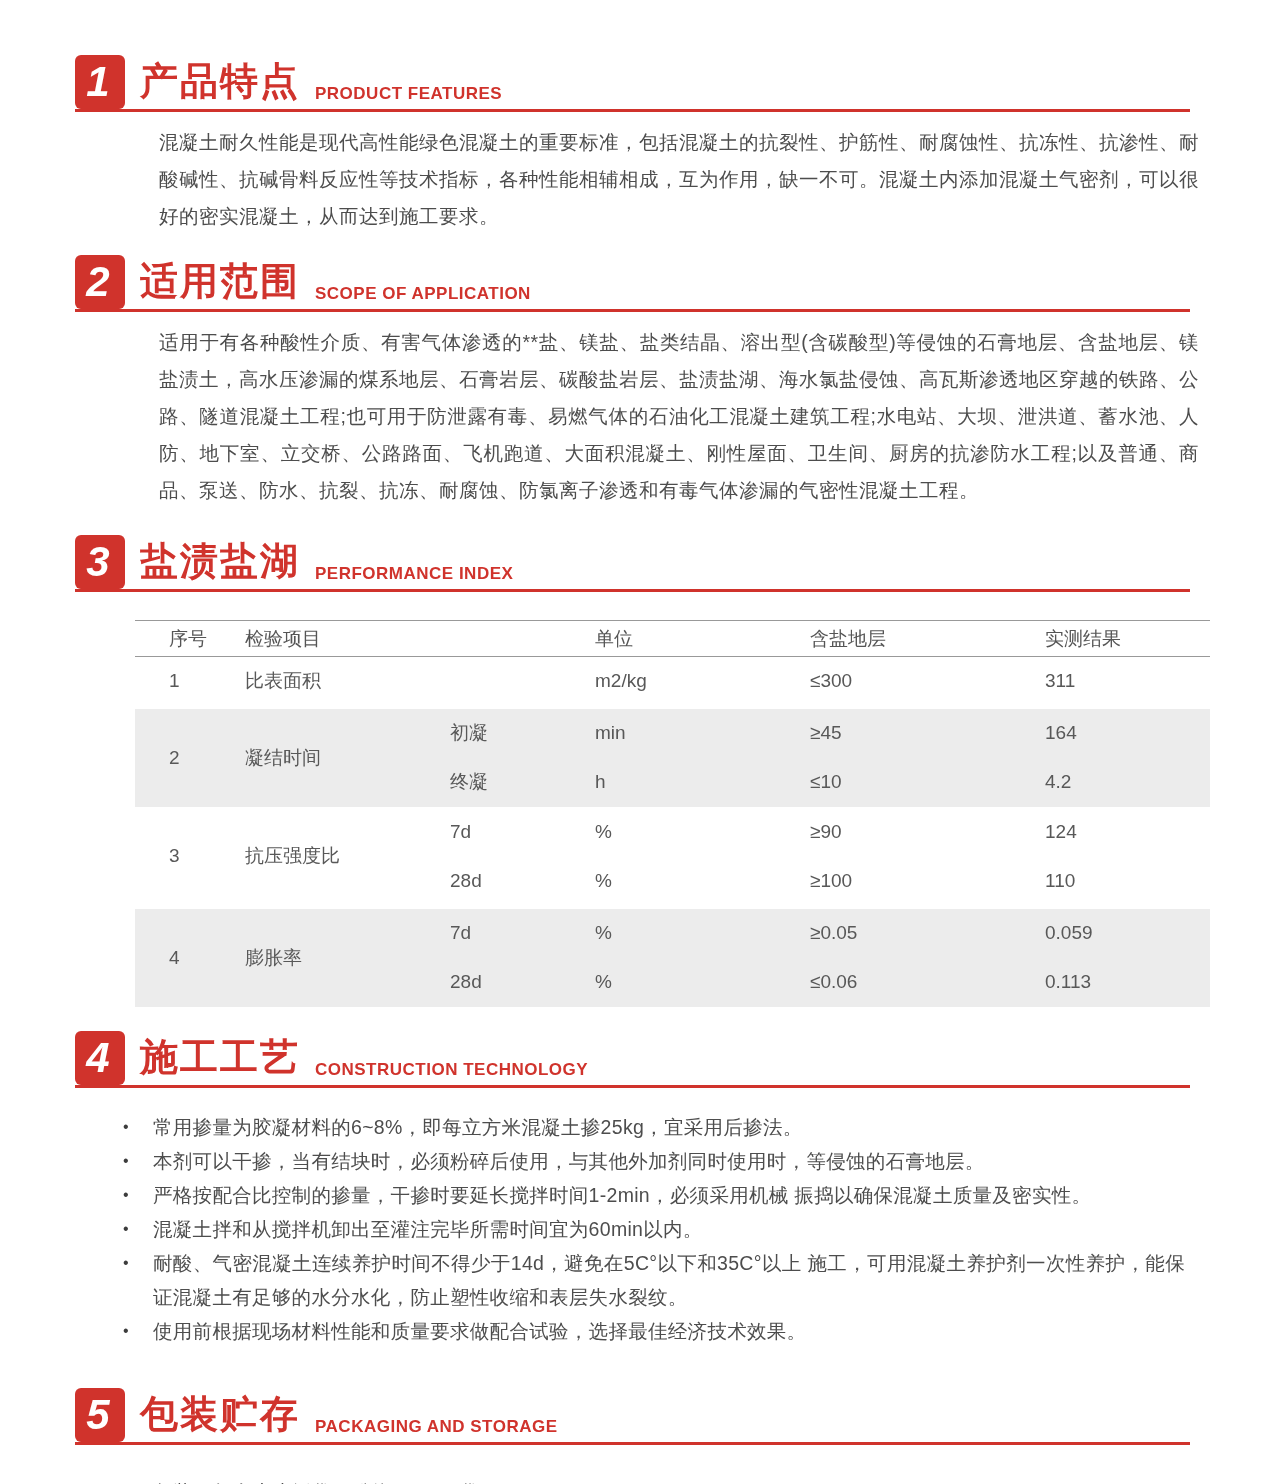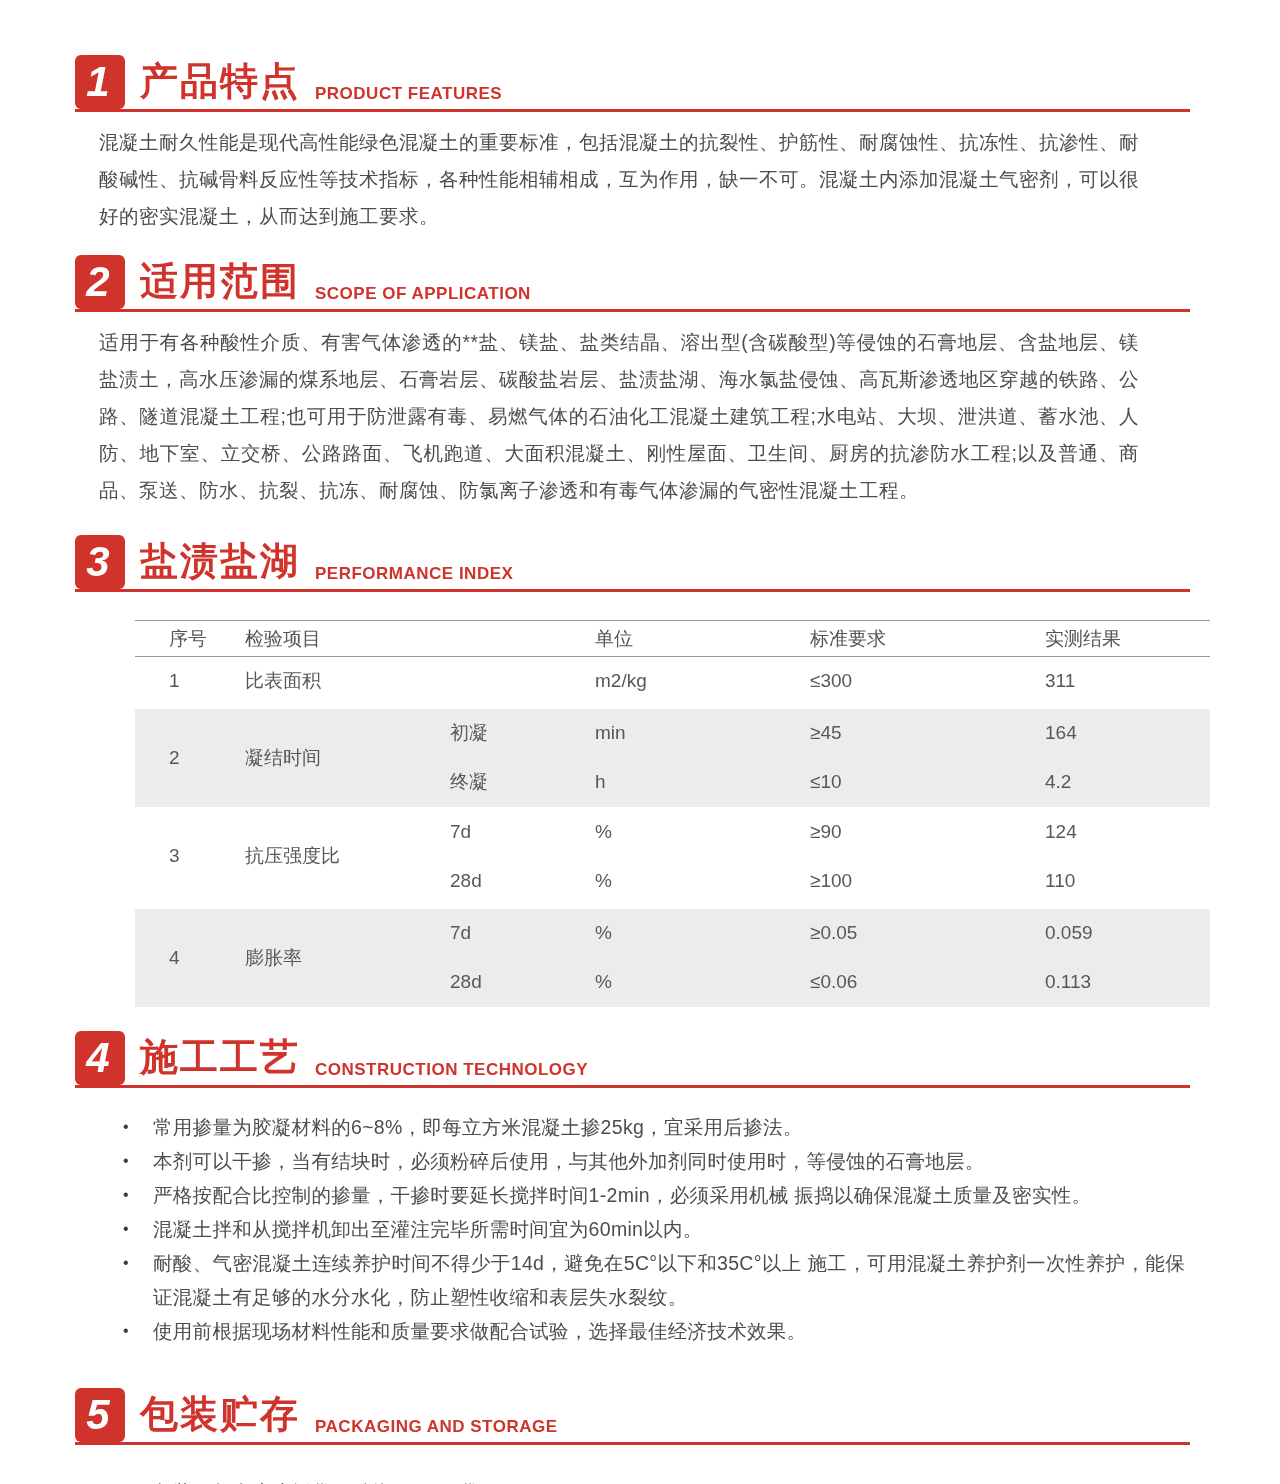--- a/index.html
+++ b/index.html
@@ -55,21 +55,21 @@
   }
   .en{
     font-size:17px;
     font-weight:700;
     color:var(--red);
     letter-spacing:.5px;
     padding-bottom:5px;
   }
   
   .para{
-    margin:12px 0 0 24px;
+    margin:12px 0 0 84px;
     width:1040px;
     font-size:19.5px;
     line-height:37px;
     text-align:justify;
     color:var(--text);
     letter-spacing:.5px;
   }
   section{margin-bottom:20px;}
   #sec2{margin-top:16px;}
   #sec3{margin-top:26px;}
@@ -162,21 +162,21 @@
           <col style="width:145px">
         <col style="width:215px">
           <col style="width:235px">
           <col style="width:165px">
       </colgroup>
       <thead>
         <tr>
           <th class="c-no">序号</th>
           <th colspan="2">检验项目</th>
           <th>单位</th>
-          <th>标准要求</th>
+          <th>含盐地层</th>
           <th>实测结果</th>
         </tr>
       </thead>
       <tbody>
         <tr>
           <td class="c-no">1</td>
           <td colspan="2">比表面积</td>
           <td>m2/kg</td>
           <td>≤300</td>
           <td>311</td>

